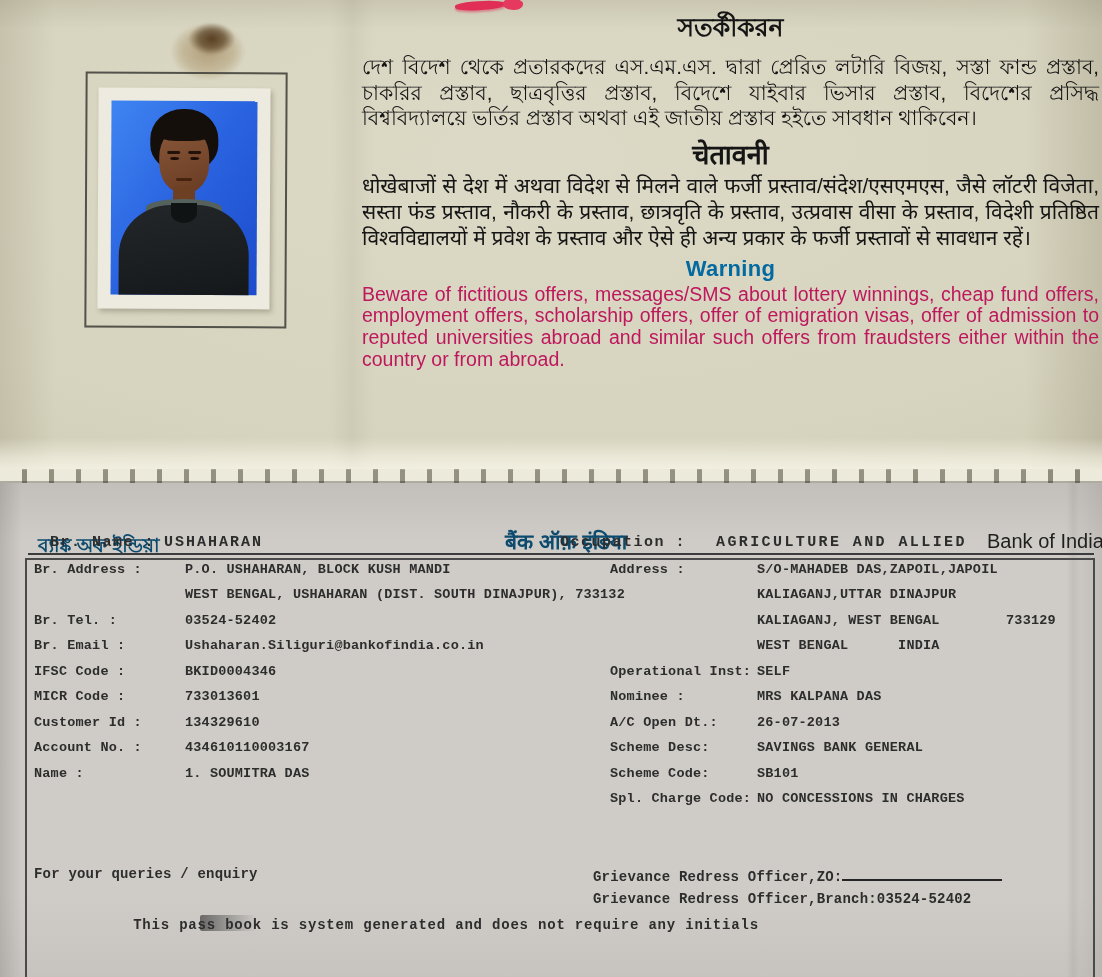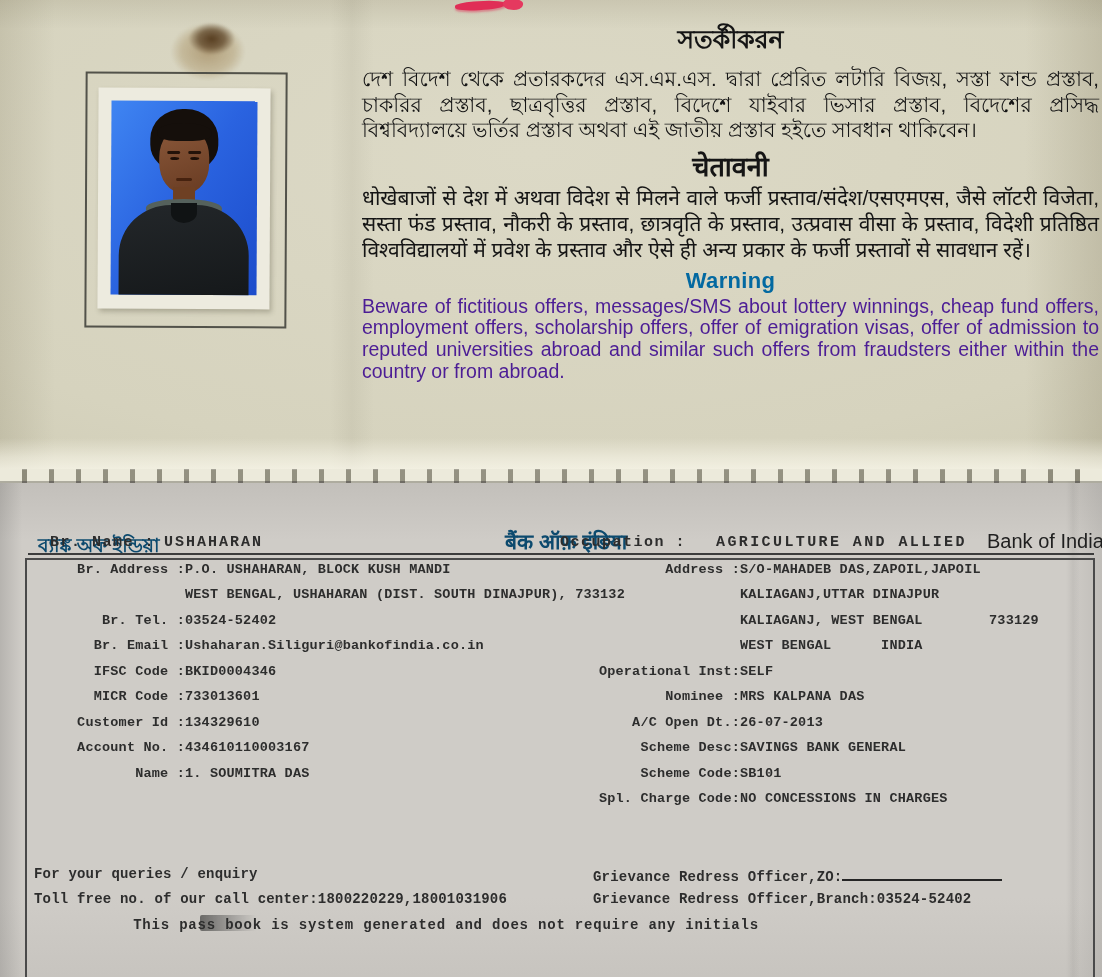--- a/index.html
+++ b/index.html
@@ -68,26 +68,26 @@
   .brow-r { position:absolute; left:calc(50% + 4px);  top:50px; width:13px; height:3px; background:#231209; border-radius:2px; }
   .eye-l  { position:absolute; left:calc(50% - 14px); top:56px; width:9px; height:3px; background:#1d0f07; border-radius:50%; }
   .eye-r  { position:absolute; left:calc(50% + 6px);  top:56px; width:9px; height:3px; background:#1d0f07; border-radius:50%; }
   .mouth  { position:absolute; left:50%; top:77px; transform:translateX(-50%); width:16px; height:3px; background:#46220f; border-radius:2px; }
   .neck   { position:absolute; left:50%; top:86px; transform:translateX(-50%); width:22px; height:22px; background:#6e4023; }
   .collar { position:absolute; left:50%; top:98px; transform:translateX(-50%); width:76px; height:18px; background:#55615c; border-radius:50% 50% 40% 40%; }
   .shirt  { position:absolute; left:50%; top:104px; transform:translateX(-50%); width:130px; height:92px; background:linear-gradient(170deg,#23272a,#15181a); border-radius:40% 40% 0 0 / 55% 55% 0 0; }
   .vneck  { position:absolute; left:50%; top:102px; transform:translateX(-50%); width:26px; height:20px; background:#101314; border-radius:0 0 50% 50%; }
   
   .notice { position:absolute; left:362px; top:8px; width:737px; }
-  .h-bn { margin:12px 0 3px; text-align:center; font-size:25px; font-weight:bold; }
+  .h-bn { margin:0 0 3px; text-align:center; font-size:25px; font-weight:bold; }
   .p-bn { margin:0; font-size:20.5px; line-height:25.5px; text-align:justify; }
   .h-hi { margin:4px 0 1px; text-align:center; font-size:27px; font-weight:bold; }
   .p-hi { margin:0; font-size:21px; line-height:26px; text-align:justify; }
   .h-en { margin:5px 0 2px; text-align:center; font-size:22px; font-weight:bold; letter-spacing:.3px; color:#0369a1; }
-  .p-en { margin:0; font-size:19.5px; line-height:21.8px; text-align:justify; color:#4c1d95; }
+  .p-en { margin:0; font-size:19.5px; line-height:21.8px; text-align:justify; color:#be185d; }
   
   .passbook {
     position:absolute; left:0; top:481px; width:1102px; height:496px;
     background:
       linear-gradient(to right, rgba(40,40,40,.15), rgba(0,0,0,0) 2%, rgba(0,0,0,0) 97%, rgba(60,60,60,.10)),
       linear-gradient(to bottom, #c2bfba, #cfccc7 12%, #cfccc7 84%, #c7c4bf);
   }
   .fold-shade-pb {
     position:absolute; left:1066px; top:481px; width:14px; height:496px;
     background:linear-gradient(to right, rgba(0,0,0,0), rgba(50,50,50,.07), rgba(0,0,0,0));
@@ -100,23 +100,23 @@
   .pb-hdr-dm { position:absolute; font-size:15px; letter-spacing:1.5px; white-space:pre; }
   .hdr-brname  { left:50px;  top:534px; }
   .hdr-brvalue { left:164px; top:534px; letter-spacing:2px; }
   .hdr-occ-lbl { left:560px; top:534px; }
   .hdr-occ-val { left:716px; top:534px; letter-spacing:2.4px; }
   .hdr-underline { position:absolute; left:28px; top:553px; width:1066px; border-top:2px solid #3c3c3c; }
   .detail-box { position:absolute; left:25px; top:558px; width:1066px; height:419px; border:2px solid #4a4a4a; border-bottom:none; }
   .col { position:absolute; font-size:13.5px; letter-spacing:.2px; }
   .col-left  { left:34px;  top:562px; width:640px; }
   .col-right { left:593px; top:562px; width:509px; }
-  .row { height:25.45px; display:flex; white-space:pre;text-align:right; }
+  .row { height:25.45px; display:flex; white-space:pre; }
   .col-left  .lbl { flex:none; width:151px; }
-  .col-right .lbl { flex:none; width:147px; }
+  .col-right .lbl { flex:none; width:147px;margin-left:17px; }
   .val { flex:none; white-space:pre; }
   .f-line { position:absolute; font-size:14px; white-space:pre; letter-spacing:.2px; }
   .f-left1  { left:34px;  top:866px; }
   .f-left2  { left:34px;  top:891px; }
   .f-right1 { left:593px; top:866px; }
   .f-right2 { left:593px; top:891px; }
   .zo-underline { display:inline-block; width:160px; height:13px; border-bottom:2px solid #252525; }
   .f-center { left:0; top:917px; width:892px; text-align:center; letter-spacing:.8px; }
   .smudge {
     position:absolute; left:200px; top:915px; width:56px; height:16px;
@@ -199,19 +199,18 @@
     <div class="row"><span class="lbl"></span><span class="val">WEST BENGAL      INDIA</span></div>
     <div class="row"><span class="lbl">Operational Inst:</span><span class="val">SELF</span></div>
     <div class="row"><span class="lbl">Nominee :</span><span class="val">MRS KALPANA DAS</span></div>
     <div class="row"><span class="lbl">A/C Open Dt.:</span><span class="val">26-07-2013</span></div>
     <div class="row"><span class="lbl">Scheme Desc:</span><span class="val">SAVINGS BANK GENERAL</span></div>
     <div class="row"><span class="lbl">Scheme Code:</span><span class="val">SB101</span></div>
     <div class="row"><span class="lbl">Spl. Charge Code:</span><span class="val">NO CONCESSIONS IN CHARGES</span></div>
   </div>
 
   <div class="f-line f-left1 mono">For your queries / enquiry</div>
-  <div class="f-line f-left2 mono">Toll free no. of our call center:1800220229,18001031906</div>
   <div class="f-line f-right1 mono"><span>Grievance Redress Officer,ZO:</span><span class="zo-underline"></span></div>
   <div class="f-line f-right2 mono">Grievance Redress Officer,Branch:03524-52402</div>
   <div class="smudge"></div>
   <div class="f-line f-center mono">This pass book is system generated and does not require any initials</div>
 
 </div>
 
 </body></html>

